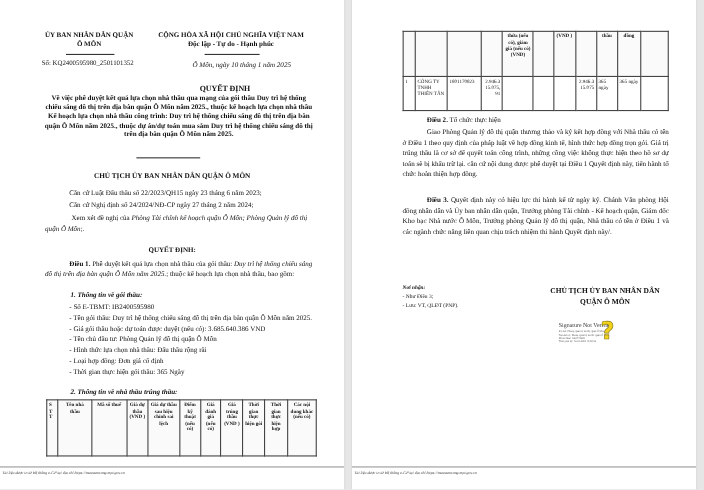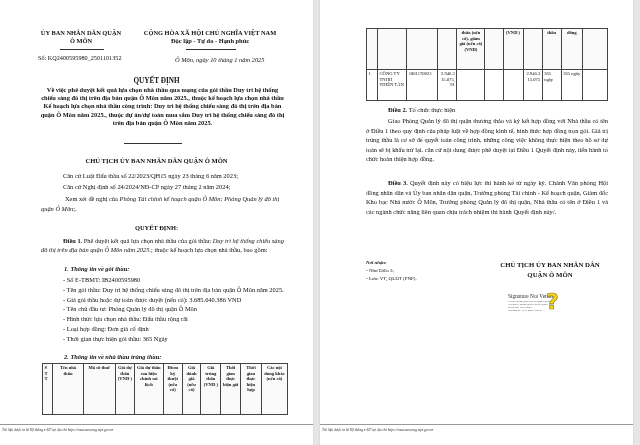--- a/index.html
+++ b/index.html
@@ -7,21 +7,21 @@
   body { font-family: "Liberation Serif", "DejaVu Serif", serif; color: #111; position: relative; }
   .page { position: absolute; top: 0; height: 445px; background: #fff; overflow: hidden; }
   #page-left { left: 0; width: 313px; }
   #page-right { left: 320px; width: 313px; }
   .gutter { position: absolute; top: 0; left: 313px; width: 7px; height: 445px; background: #e6e6e6; border-left: 1px solid #dcdcdc; border-right: 1px solid #dcdcdc; }
   .gutter-right { position: absolute; top: 0; left: 633px; width: 7px; height: 445px; background: #e6e6e6; border-left: 1px solid #dcdcdc; }
   .abs { position: absolute; }
   .b { font-weight: bold; }
   .i { font-style: italic; }
   .c { text-align: center; }
-  .t7 { font-size: 7.2px; line-height: 9.6px; }
+  .t7 { font-size: 7.2px; line-height: 9.6px; margin-left: 48px; }
   .t6 { font-size: 6.4px; line-height: 8.4px; }
   .hline { position: absolute; height: 1px; background: #333; }
   .footer-line { position: absolute; left: 0; height: 1px; background: #999; }
   .footer-text { position: absolute; font-size: 3.6px; font-style: italic; color: #333; white-space: nowrap; }
   .indent { text-indent: 22px; }
   table.bid { border-collapse: collapse; position: absolute; }
   table.bid td, table.bid th { border: 0.8px solid #444; font-size: 4.6px; line-height: 5.6px; vertical-align: top; padding: 1px 1.5px; }
   table.bid th { font-weight: bold; text-align: center; background: #fafafa; }
   .sig-box { position: absolute; font-family: "Liberation Serif", serif; }
   .qmark { position: absolute; font-family: "DejaVu Sans", sans-serif; font-weight: bold; color: #f2d21a; -webkit-text-stroke: 0.6px #8a7a10; font-size: 22px; line-height: 22px; }

